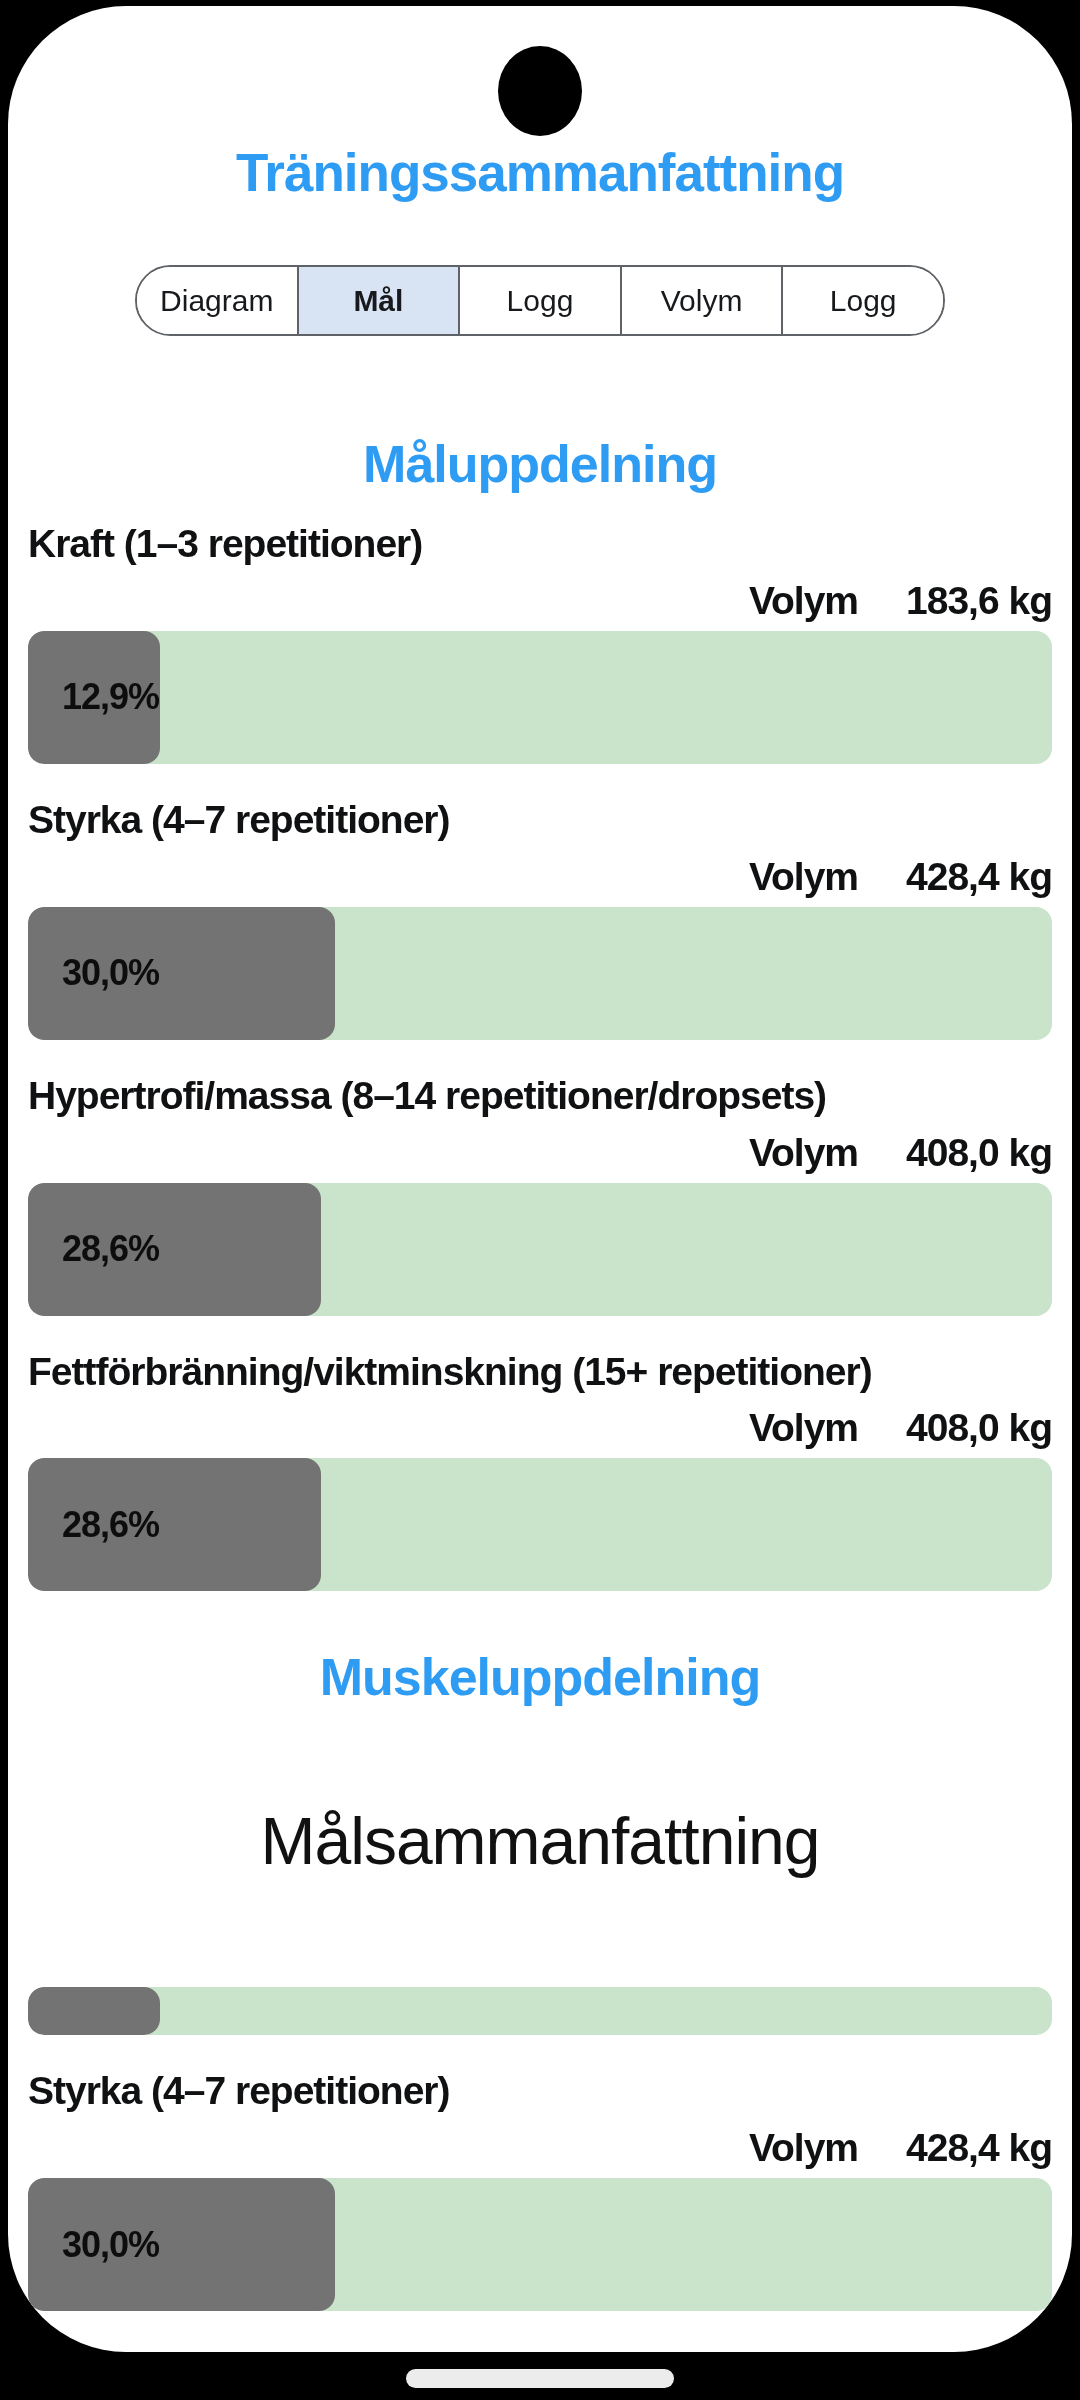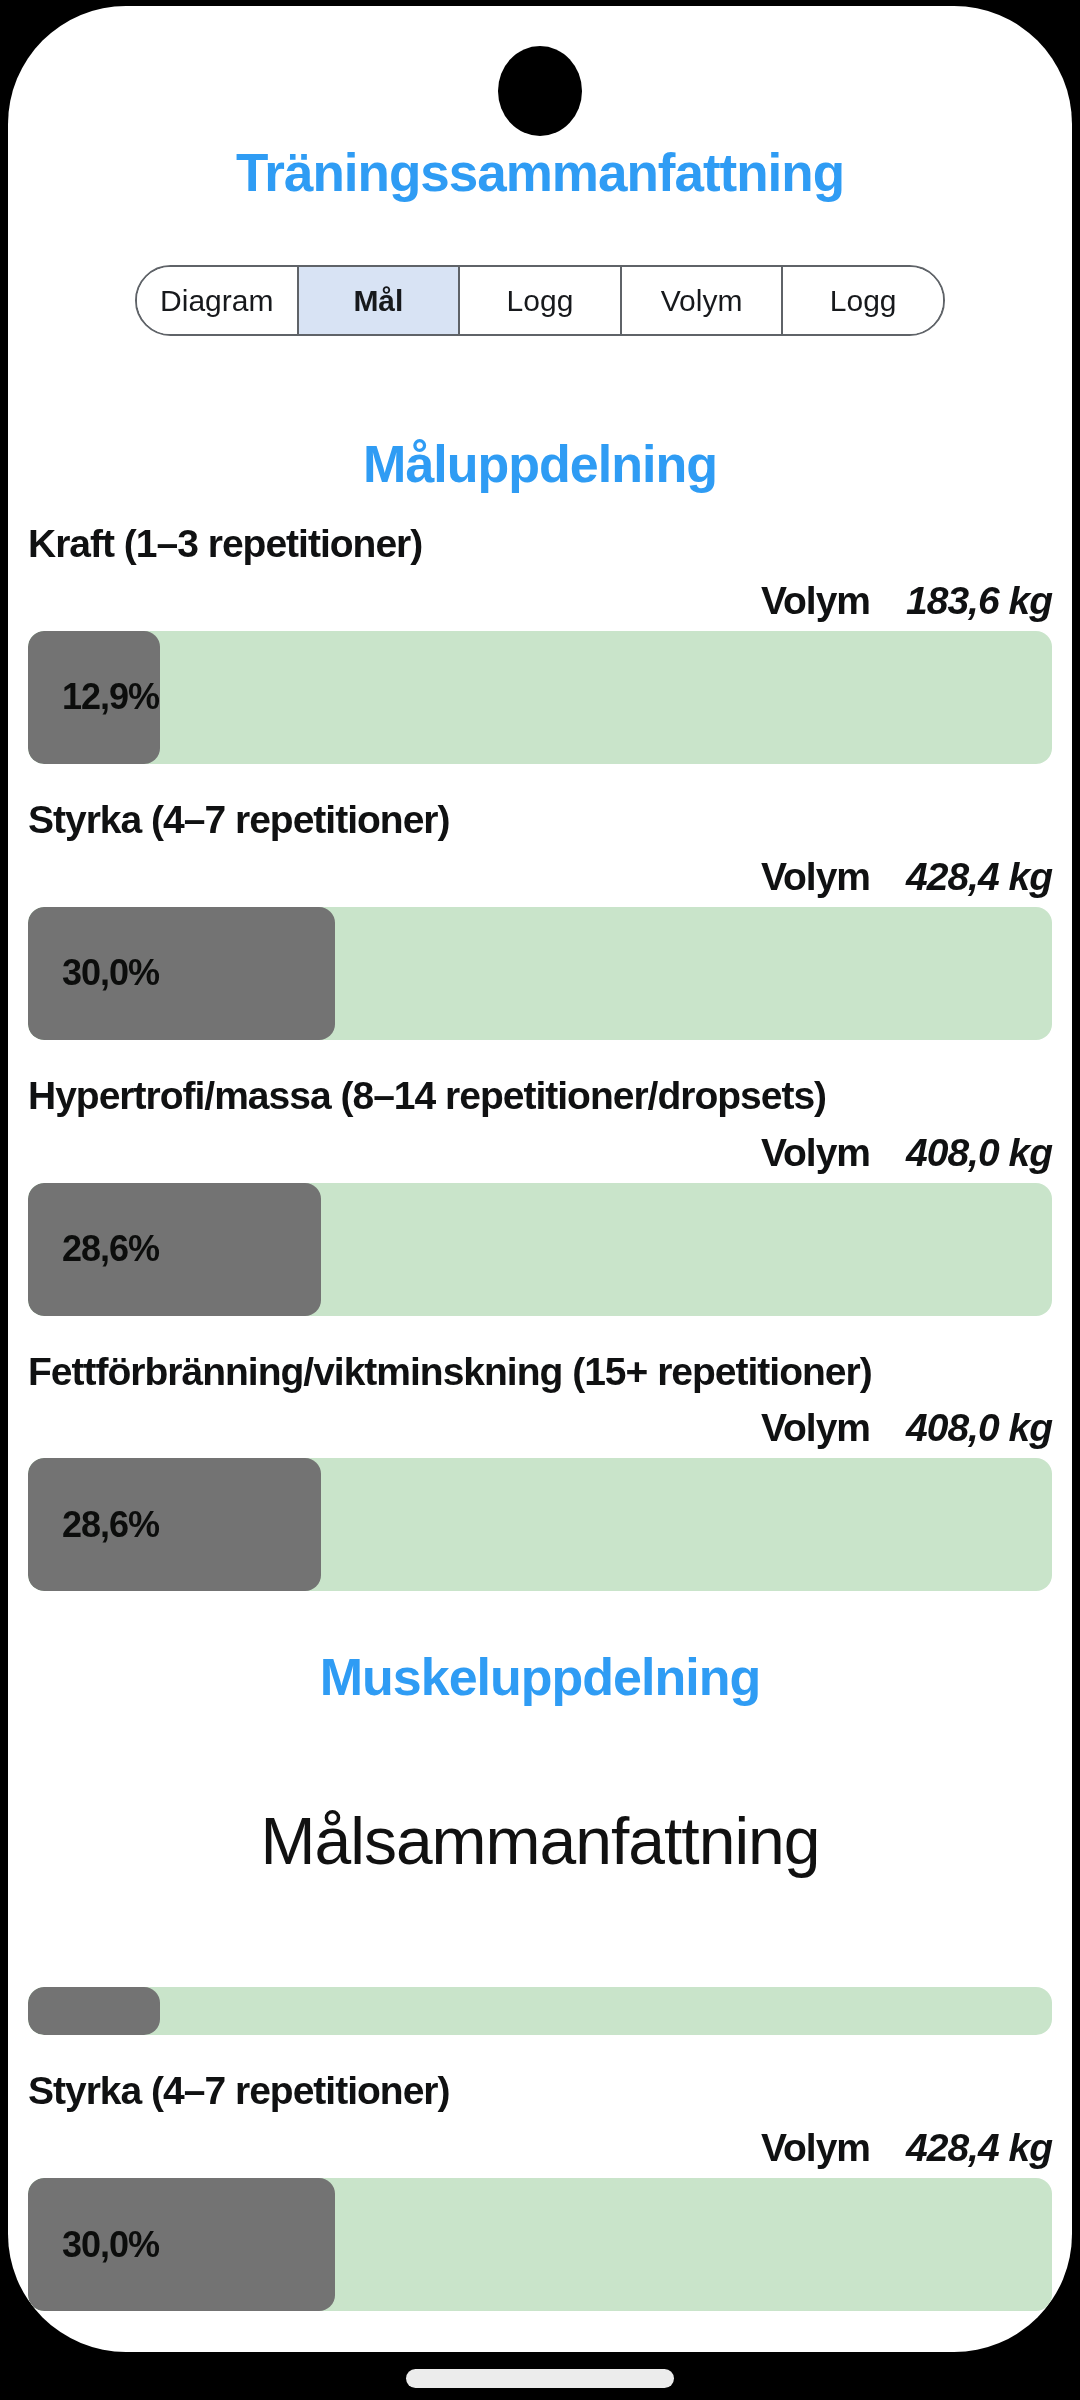--- a/index.html
+++ b/index.html
@@ -96,21 +96,21 @@
     line-height:1.15;
   }
   .volume-row {
     margin:12px 20px 0 20px;
     text-align:right;
     font-size:39px;
     font-weight:bold;
     letter-spacing:-1px;
     color:#101112;
   }
-  .volume-row .vol-val { margin-left:36px;font-style:italic; }
+  .volume-row .vol-val { margin-left:48px; }
   .bar {
     margin:8px 20px 0 20px;
     height:133px;
     background:#c9e4ca;
     border-radius:16px;
     position:relative;
     overflow:hidden;
   }
   .bar .fill {
     height:100%;

